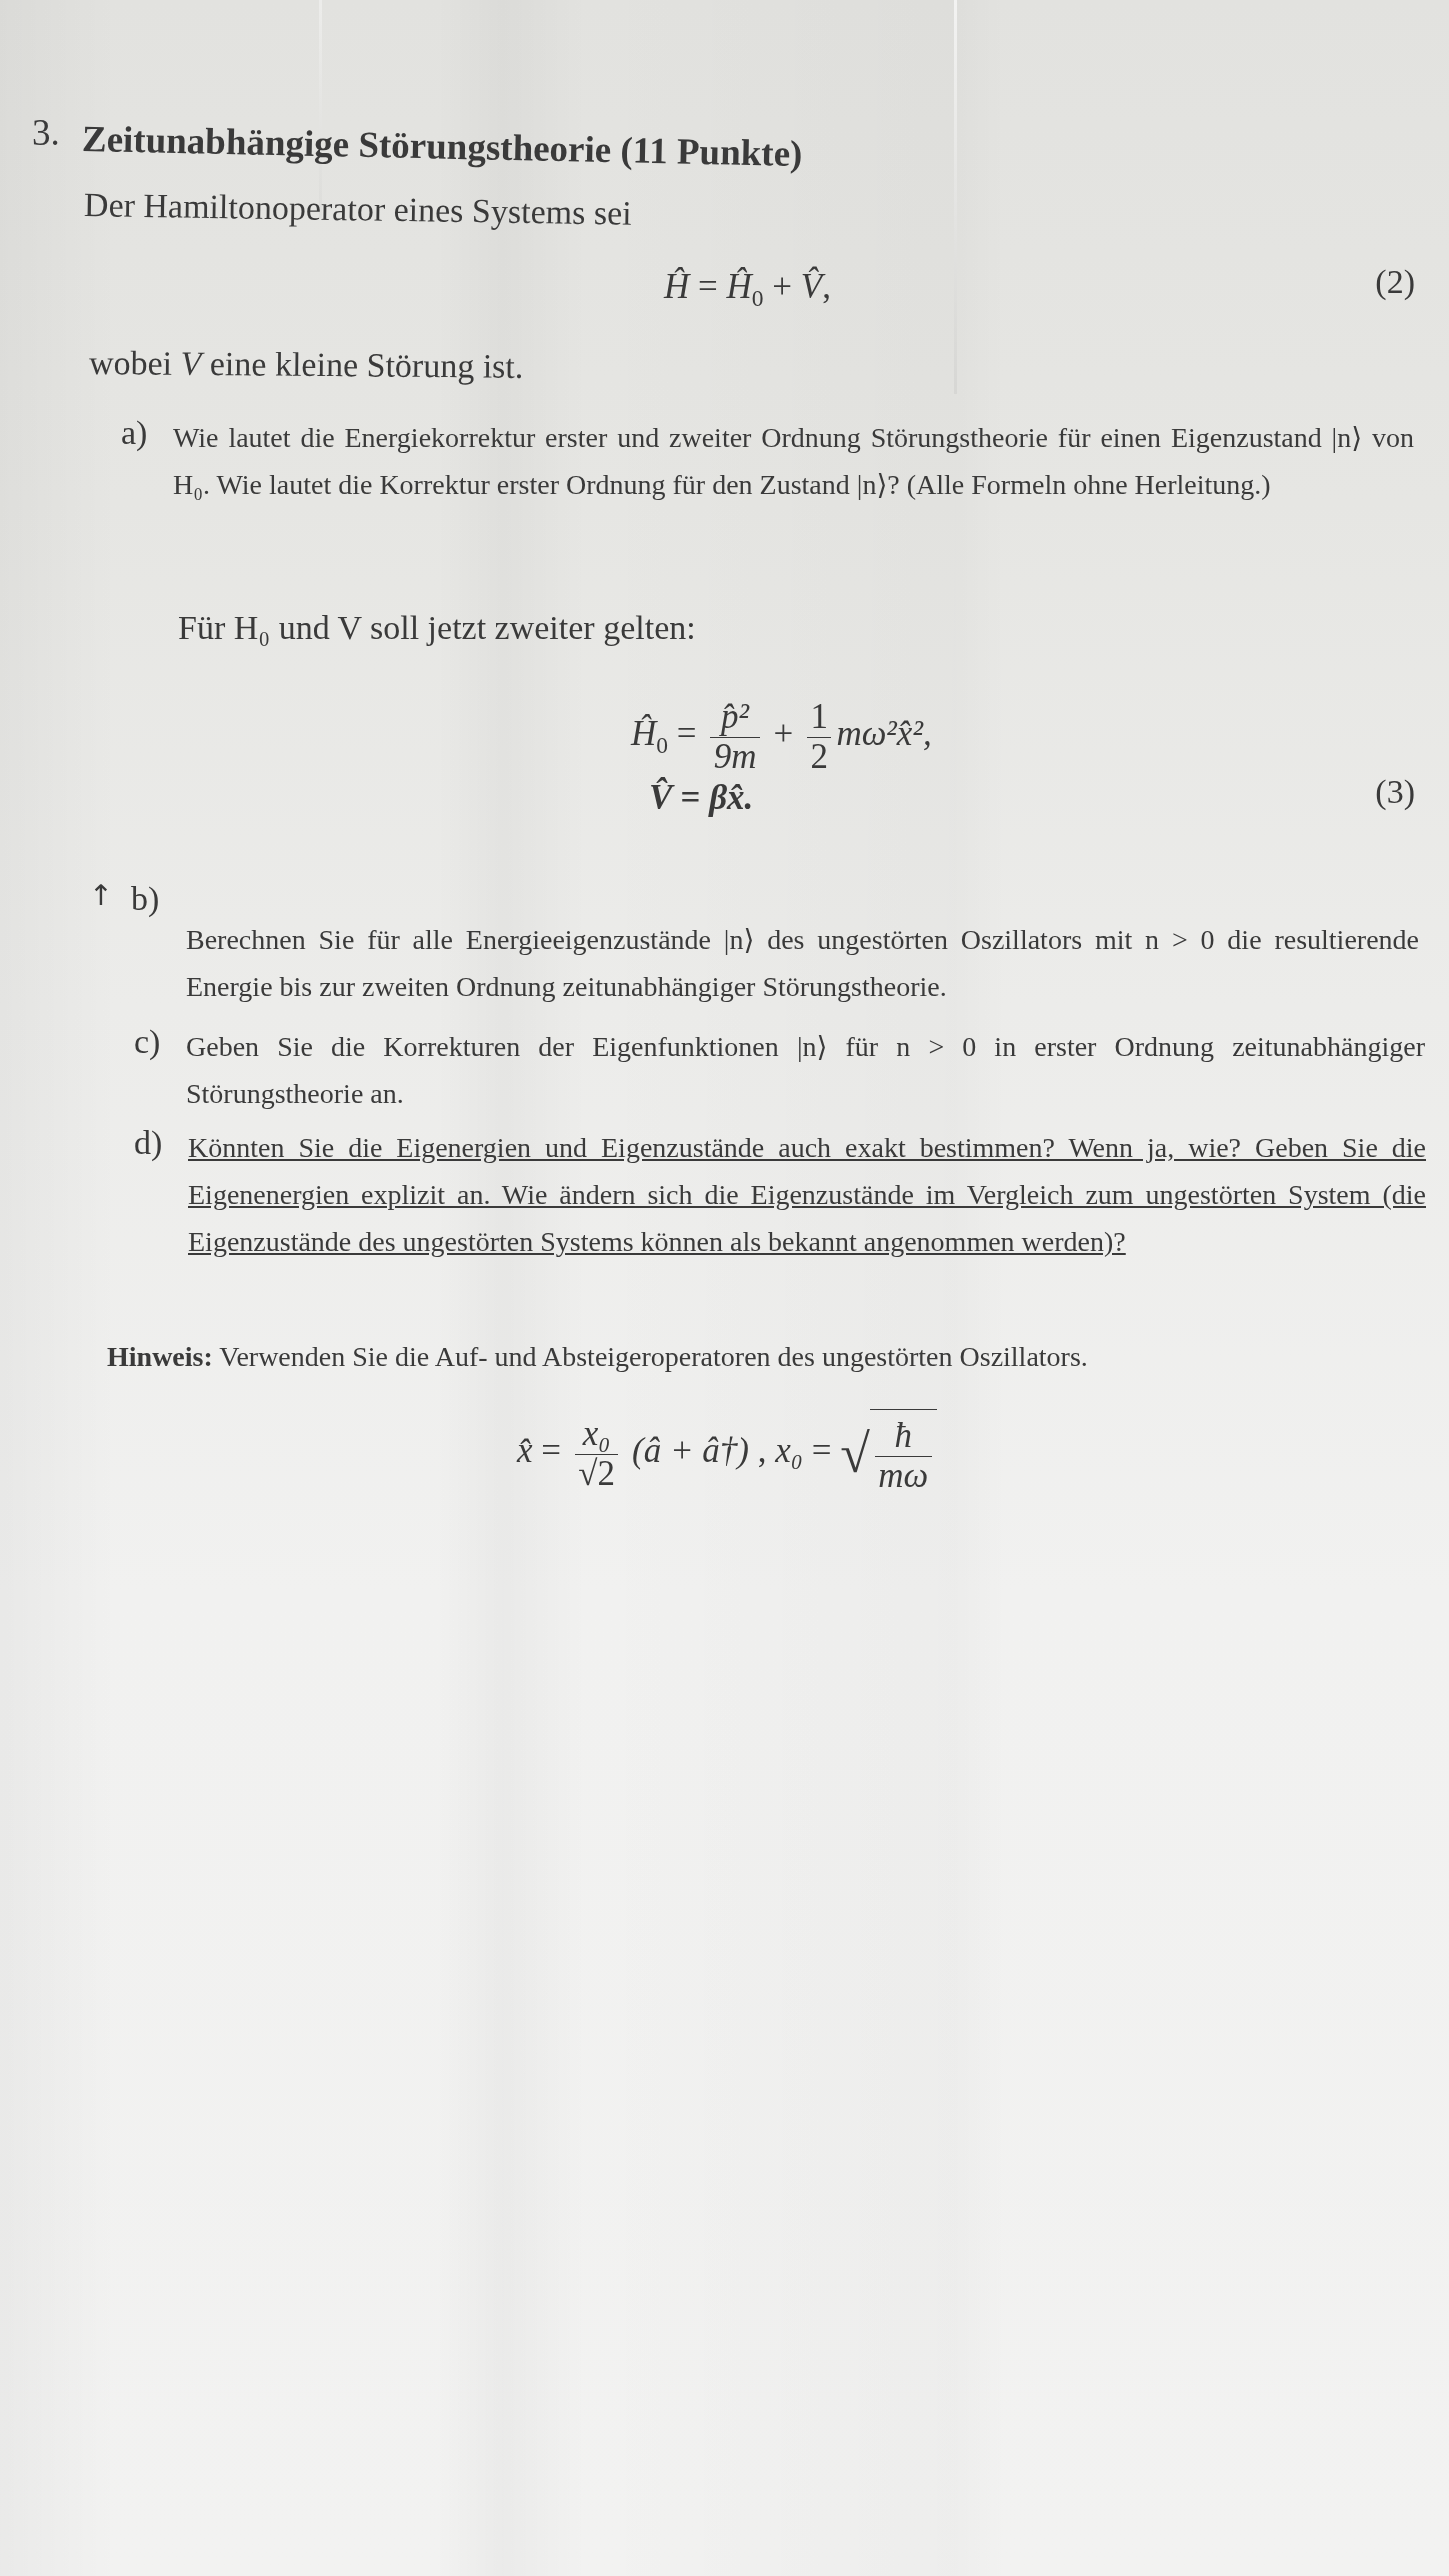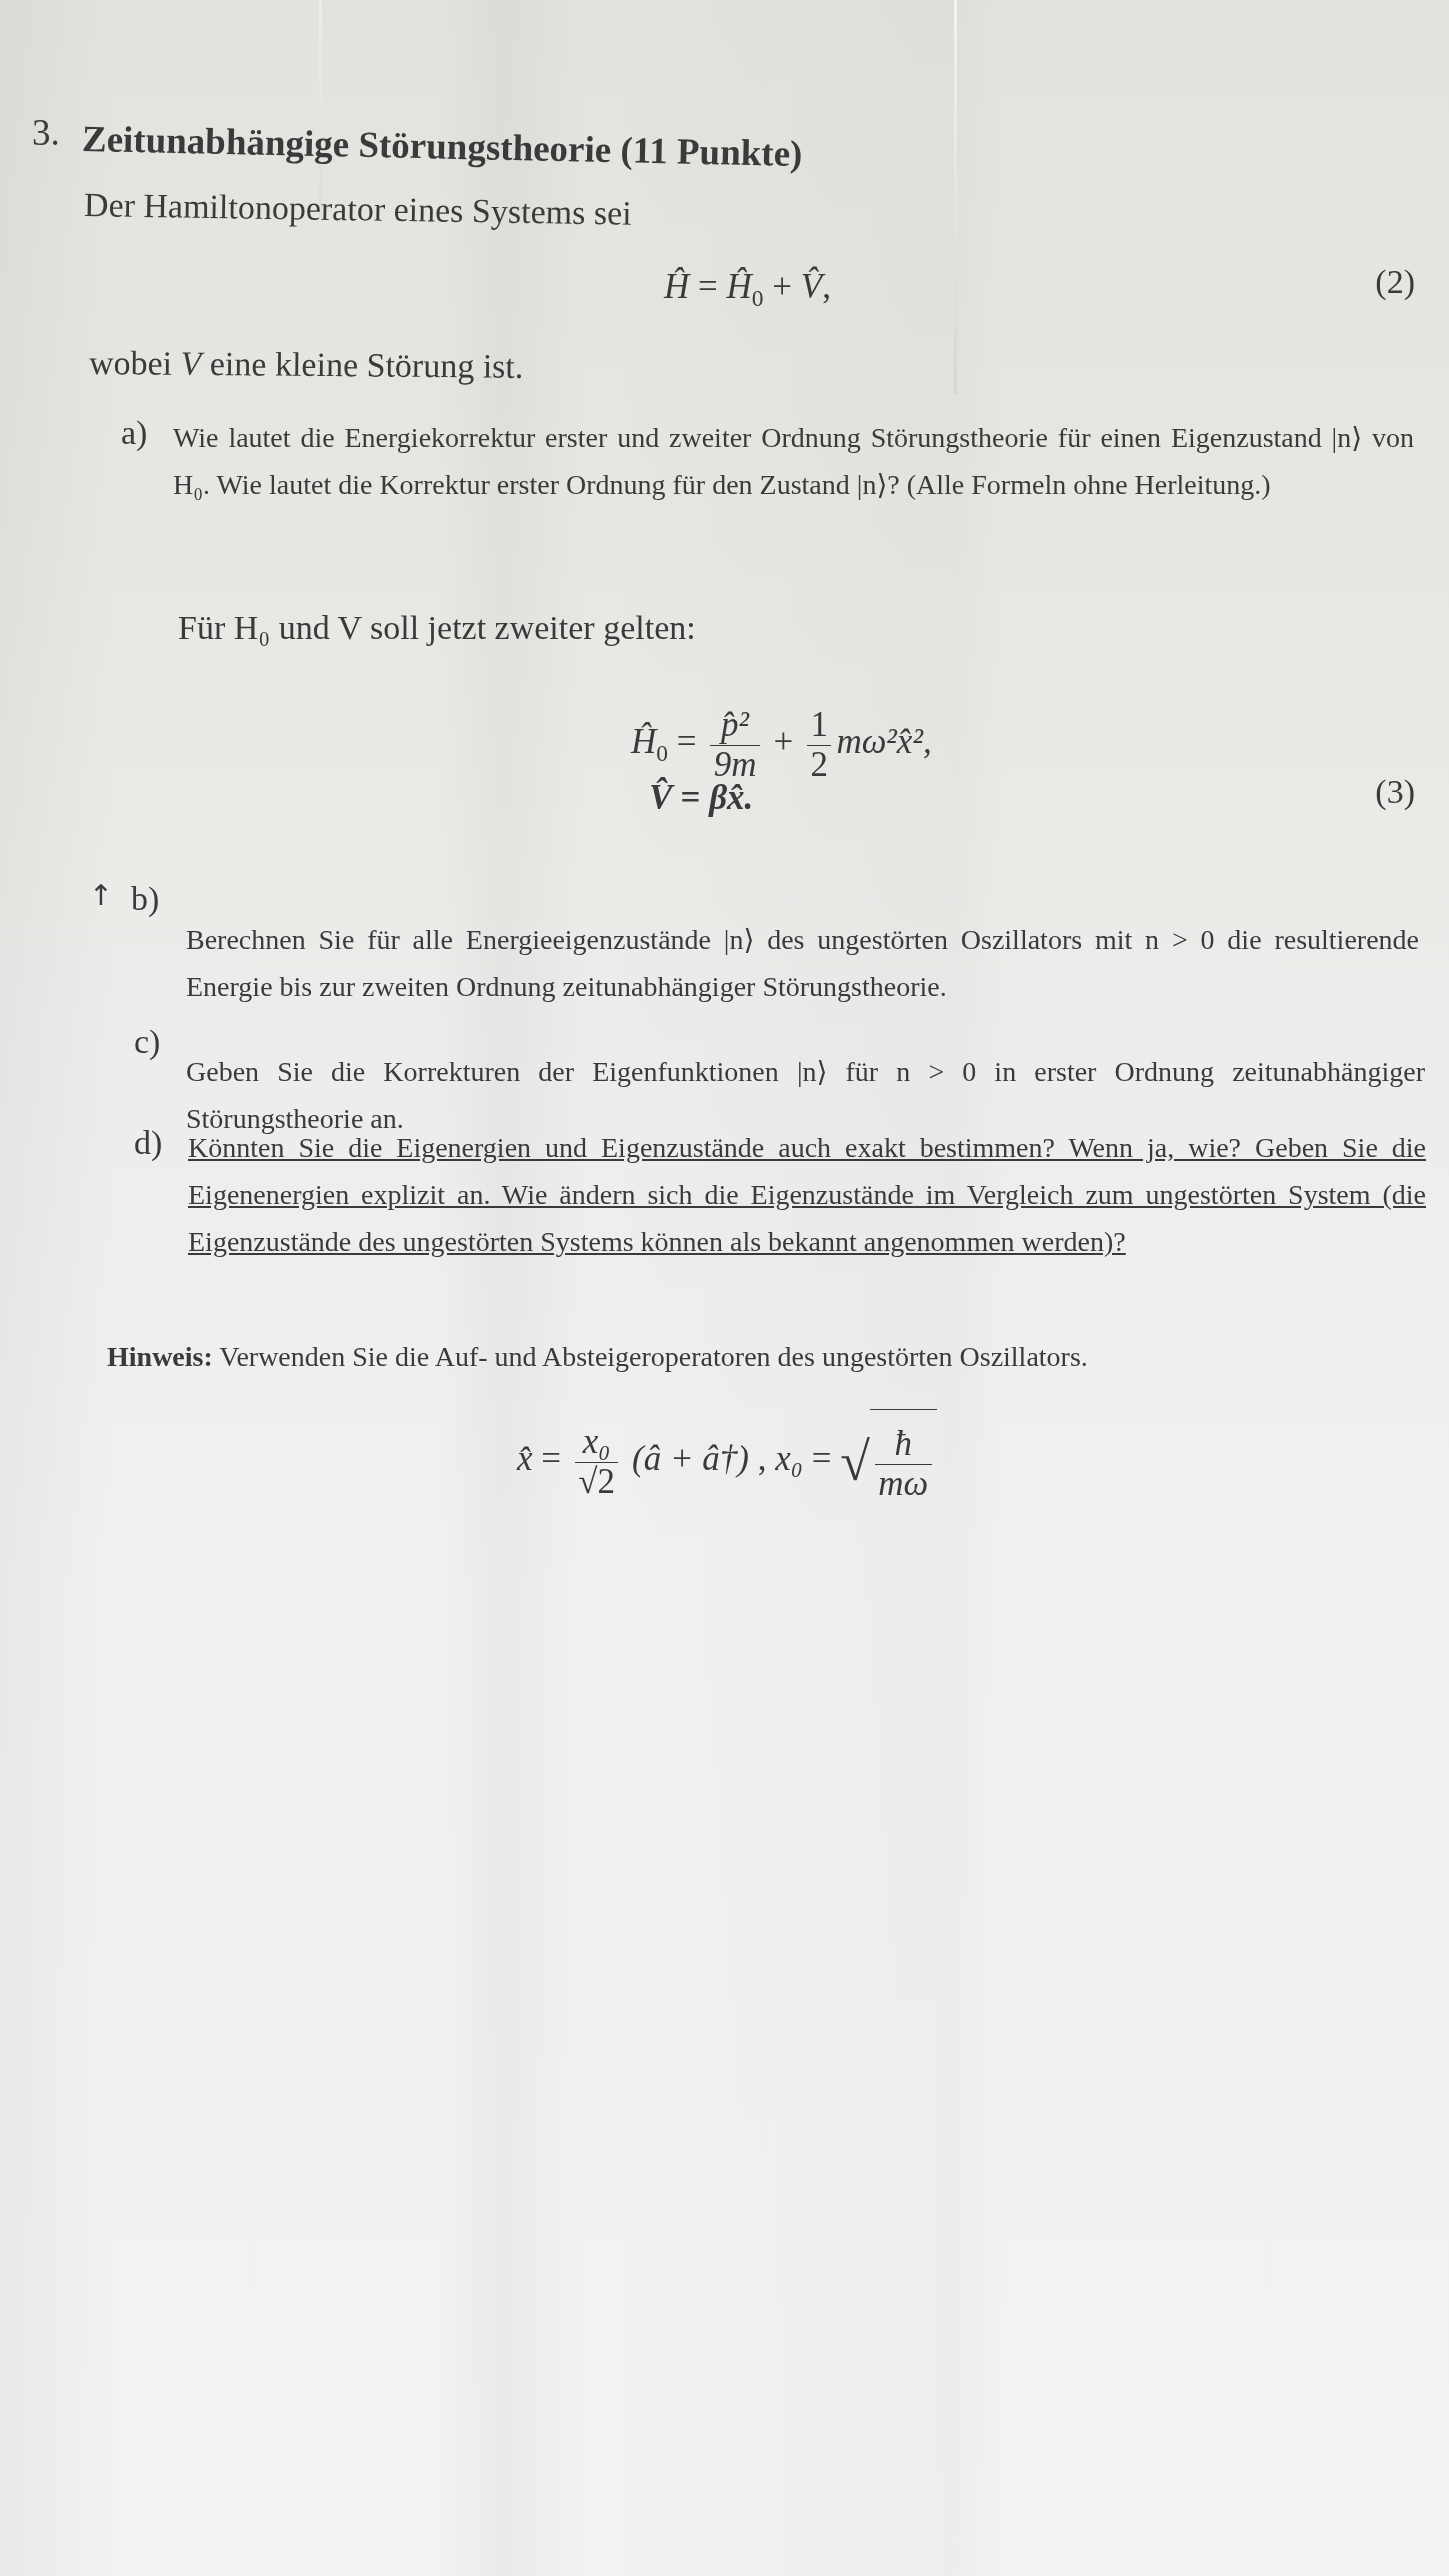--- a/index.html
+++ b/index.html
@@ -72,21 +72,21 @@
       font-size: 28px;
       line-height: 47px;
       width: 1241px;
       white-space: normal;
       text-align: justify;
     }
     .frac {
       display: inline-block;
       vertical-align: middle;
       text-align: center;
-      margin: 12px 5px;
+      margin: 4px 5px;
     }
     .frac .num, .frac .den {
       display: block;
       padding: 0 3.4px;
       line-height: 1.1;
     }
     .frac .num { border-bottom: 1.7px solid #3a3a3a; }
     .sqrt {
       display: inline-block;
       vertical-align: middle;
@@ -154,21 +154,21 @@
     <span class="up">=</span>
     <span>βx̂.</span>
   </div>
   <span class="abs eqnum" style="top:773px;">(3)</span>
 
   <span class="abs margin-mark" style="left:89px;top:879px;">↑</span>
   <span class="abs item-label" style="left:131px;top:880px;">b)</span>
   <div class="abs item-text" style="left:186px;top:916px;width:1233px;">Berechnen Sie für alle Energieeigenzustände |n⟩ des ungestörten Oszillators mit n &gt; 0 die resultierende Energie bis zur zweiten Ordnung zeitunabhängiger Störungstheorie.</div>
 
   <span class="abs item-label" style="left:134px;top:1023px;">c)</span>
-  <div class="abs item-text" style="left:186px;top:1048px;width:1239px;">Geben Sie die Korrekturen der Eigenfunktionen |n⟩ für n &gt; 0 in erster Ordnung zeitunabhängiger Störungstheorie an.</div>
+  <div class="abs item-text" style="left:186px;top:1023px;width:1239px;">Geben Sie die Korrekturen der Eigenfunktionen |n⟩ für n &gt; 0 in erster Ordnung zeitunabhängiger Störungstheorie an.</div>
 
   <span class="abs item-label" style="left:134px;top:1124px;">d)</span>
   <div class="abs item-text" style="left:188px;top:1124px;width:1238px;text-decoration:underline;">Könnten Sie die Eigenergien und Eigenzustände auch exakt bestimmen? Wenn ja, wie? Geben Sie die Eigenenergien explizit an. Wie ändern sich die Eigenzustände im Vergleich zum ungestörten System (die Eigenzustände des ungestörten Systems können als bekannt angenommen werden)?</div>
 
   <div class="abs item-text" style="left:107px;top:1333px;width:1318px;">
     <span class="hint-bold">Hinweis:</span>
     <span>Verwenden Sie die Auf- und Absteigeroperatoren des ungestörten Oszillators.</span>
   </div>
 
   <div class="abs eq" style="left:517px;top:1409px;">

